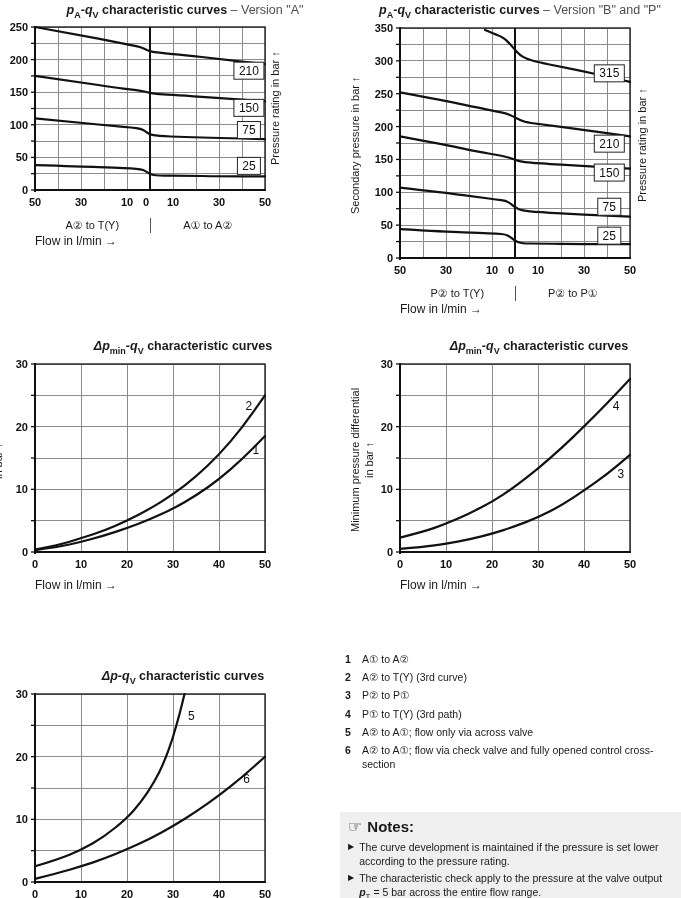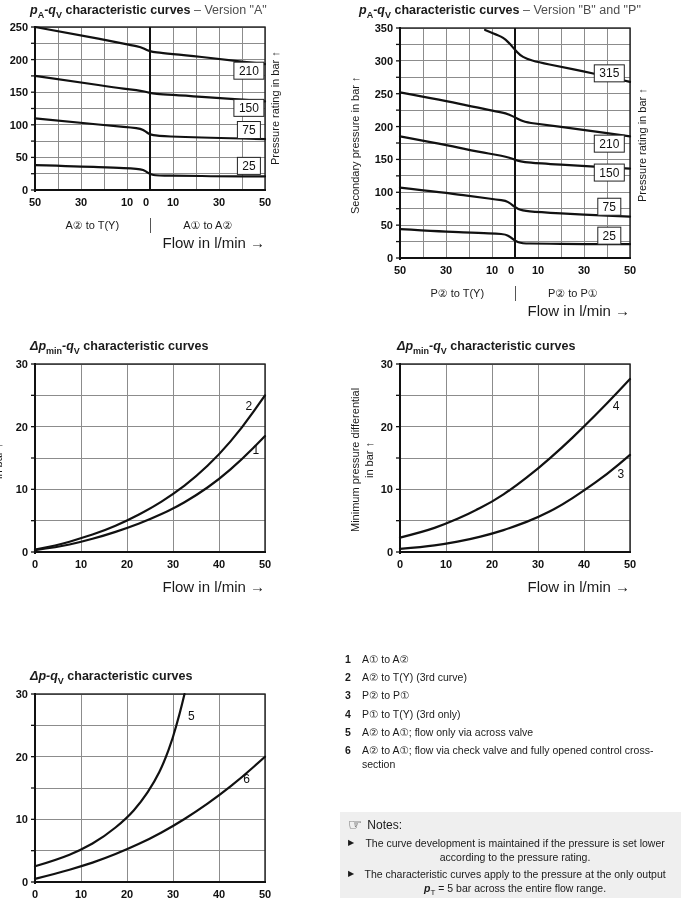--- a/index.html
+++ b/index.html
@@ -1,21 +1,21 @@
 <!DOCTYPE html>
 <html><head>
 <meta charset="utf-8">
 <style>
   html,body{margin:0;padding:0;}
   body{
     width:681px;height:898px;position:relative;background:#fff;overflow:hidden;
     font-family:"Liberation Sans",sans-serif;color:#1a1a1a;
   }
   .chart{position:absolute;}
-  .chart-title{font-size:12.5px;font-weight:bold;height:20px;white-space:nowrap;line-height:16px;}
+  .chart-title{font-size:12.5px;font-weight:bold;height:20px;white-space:nowrap;line-height:16px;text-align:center;}
   .tsym{font-style:italic;}
   .tsub{font-size:9px;font-weight:bold;}
   .tbold{}
   .trest{font-weight:normal;color:#4d4d4d;}
   svg{display:block;}
   svg .grid{stroke:#8c8c8c;stroke-width:1;shape-rendering:crispEdges;}
   svg .frame{fill:none;stroke:#222;stroke-width:1.4;}
   svg .axis{stroke:#111;stroke-width:2.6;shape-rendering:crispEdges;}
   svg .tickmark{stroke:#111;stroke-width:1.3;}
   svg .curve{fill:none;stroke:#111;stroke-width:2.2;stroke-linejoin:round;stroke-linecap:round;}
@@ -23,35 +23,35 @@
   svg text.tick{font:bold 11px "Liberation Sans",sans-serif;fill:#111;}
   svg text.clabel{font:12px "Liberation Sans",sans-serif;fill:#111;}
   .rot{
     position:absolute;writing-mode:vertical-rl;transform:rotate(180deg);
     font-size:11px;color:#1a1a1a;display:flex;align-items:center;justify-content:center;
     text-align:center;line-height:1.25;white-space:pre-line;
   }
   .xsections{display:flex;align-items:center;font-size:11px;height:18px;}
   .xsec{flex:1;text-align:center;}
   .xsec-div{width:0;border-left:1.5px solid #555;height:15px;}
-  .xlabel{text-align:right;font-size:15px;height:18px;}
+  .xlabel{text-align:left;font-size:12px;height:18px;}
   .legend{position:absolute;font-size:10.5px;}
   .legend-row{display:flex;margin-bottom:4px;line-height:1.35;}
   .lnum{font-weight:bold;width:17px;flex:none;}
   .ltext{flex:1;}
   .notes{
     position:absolute;background:#efefef;box-sizing:border-box;
     padding:5px 10px 8px 8px;font-size:10.5px;line-height:1.35;
   }
   .notes-head{display:flex;align-items:center;margin-bottom:3px;}
   .notes-icon{font-size:16px;margin-right:5px;line-height:1;}
-  .notes-title{font-weight:normal;font-size:12px;}
+  .notes-title{font-weight:bold;font-size:15px;}
   .note-item{display:flex;margin-bottom:2px;}
   .nbullet{font-size:8px;margin-right:5px;flex:none;line-height:14px;}
-  .ntext{flex:1;text-align:center;}
+  .ntext{flex:1;}
   .pvar{font-weight:bold;font-style:italic;}
   .psub{font-size:8px;}
 </style>
 </head>
 <body>
 
 <div class="chart" style="left:0;top:2px;width:340px;">
   <div class="chart-title" style="margin-left:30px;"><span class="tsym">p</span><sub class="tsub">A</sub><span class="tsym">-q</span><sub class="tsub">V</sub><span class="tbold"> characteristic curves</span><span class="trest"> – Version "A"</span></div>
   <svg width="336" height="194">
       <line x1="35" y1="5" x2="35" y2="168" class="grid"></line>
@@ -358,21 +358,21 @@
   <div class="legend-row">
       <span class="lnum">2</span>
       <span class="ltext">A② to T(Y) (3rd curve)</span>
     </div>
   <div class="legend-row">
       <span class="lnum">3</span>
       <span class="ltext">P② to P①</span>
     </div>
   <div class="legend-row">
       <span class="lnum">4</span>
-      <span class="ltext">P① to T(Y) (3rd only)</span>
+      <span class="ltext">P① to T(Y) (3rd path)</span>
     </div>
   <div class="legend-row">
       <span class="lnum">5</span>
       <span class="ltext">A② to A①; flow only via across valve</span>
     </div>
   <div class="legend-row">
       <span class="lnum">6</span>
       <span class="ltext">A② to A①; flow via check valve and fully opened control cross-section</span>
     </div>
 </div>
@@ -381,15 +381,15 @@
   <div class="notes-head">
     <span class="notes-icon">☞</span>
     <span class="notes-title">Notes:</span>
   </div>
   <div class="note-item">
     <span class="nbullet">▶</span>
     <span class="ntext"><span>The curve development is maintained if the pressure is set lower according to the pressure rating.</span></span>
   </div>
   <div class="note-item">
     <span class="nbullet">▶</span>
-    <span class="ntext"><span>The characteristic curves apply to the pressure at the only output </span><span class="pvar">p</span><sub class="psub">T</sub><span> = 5 bar across the entire flow range.</span></span>
+    <span class="ntext"><span>The characteristic check apply to the pressure at the valve output </span><span class="pvar">p</span><sub class="psub">T</sub><span> = 5 bar across the entire flow range.</span></span>
   </div>
 </div>
 
 </body></html>

